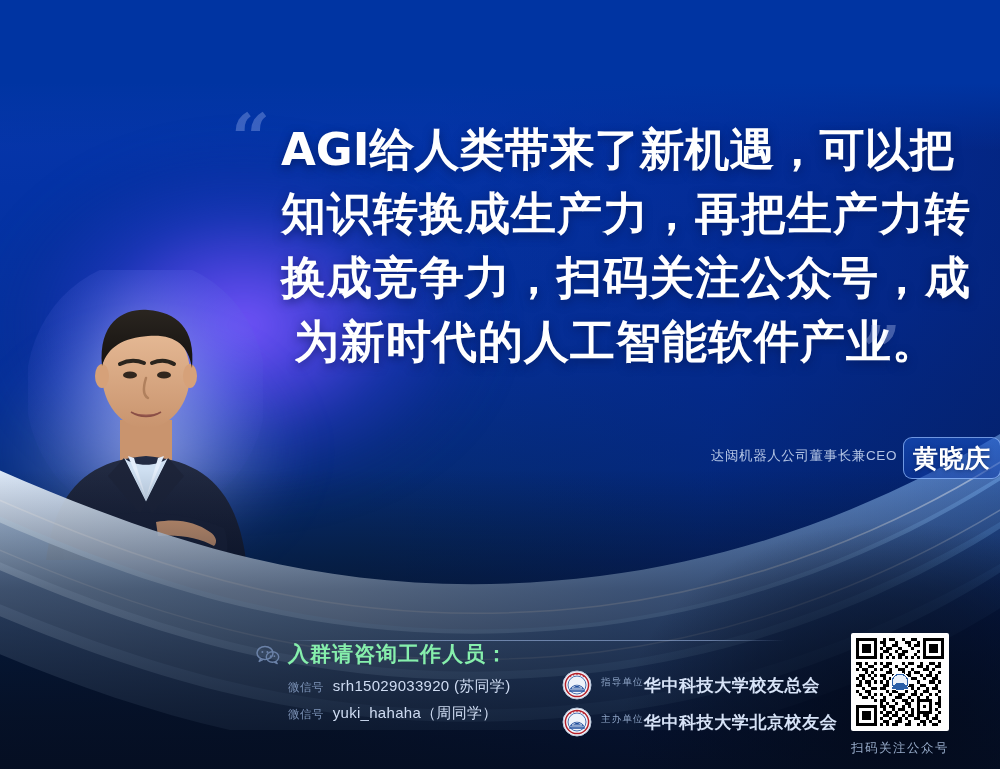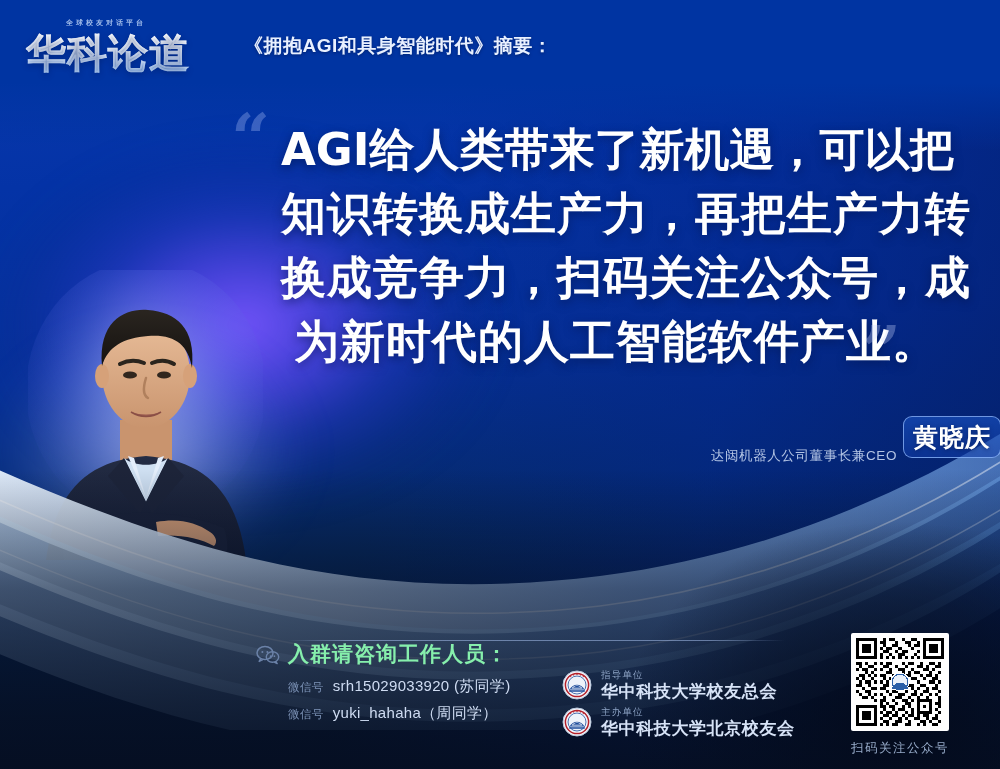--- a/index.html
+++ b/index.html
@@ -54,21 +54,21 @@
   .quote{position:absolute;left:281px;top:118px;width:670px;}
   .quote .line{color:#ffffff;font-size:45px;font-weight:900;letter-spacing:1px;line-height:64px;
     font-family:"DejaVu Sans","Liberation Sans",sans-serif;
     text-shadow:0 3px 10px rgba(2,18,70,.55);white-space:nowrap;text-align:right;}
   .quote .line.l1{letter-spacing:0px;}
   .quote .line.l4{text-align:left;padding-left:13px;}
 
   
   .attrib{position:absolute;right:103px;top:447px;display:flex;align-items:center;gap:14px;}
   .attrib-role{color:#b3c4e4;font-size:13.5px;letter-spacing:.6px;white-space:nowrap;}
-  .name-badge{position:absolute;right:-1px;top:416px;width:98px;height:42px;border-radius:9px;
+  .name-badge{position:absolute;right:-1px;top:437px;width:98px;height:42px;border-radius:9px;
     border:1.5px solid rgba(150,190,255,.72);
     background:linear-gradient(180deg,rgba(30,90,205,.55) 0%,rgba(18,62,170,.55) 100%);
     display:flex;align-items:center;justify-content:center;}
   .name-badge span{color:#ffffff;font-size:25px;font-weight:800;letter-spacing:1px;
     font-family:"DejaVu Sans","Liberation Sans",sans-serif;text-shadow:0 1px 4px rgba(0,15,60,.5);}
 
   
   .portrait{position:absolute;left:28px;top:270px;width:235px;height:290px;}
   .portrait svg{display:block;}
 
@@ -78,21 +78,21 @@
   .wechat-icon{position:absolute;left:256px;top:645px;width:24px;height:20px;}
   .contact{position:absolute;left:288px;top:640px;}
   .contact-title{color:#86efac;font-size:21px;font-weight:700;letter-spacing:1px;margin-bottom:9px;}
   .contact-row{display:flex;align-items:baseline;gap:9px;margin-top:8px;}
   .contact-label{color:#7e94b8;font-size:11.5px;letter-spacing:.4px;}
   .contact-value{color:#cfdcf2;font-size:15px;letter-spacing:.3px;}
 
   .orgs{position:absolute;left:562px;top:670px;}
   .org-row{display:flex;align-items:center;gap:9px;margin-bottom:7px;}
   .seal{width:30px;height:30px;flex:0 0 30px;}
-  .org-text{display:flex;flex-direction:column;line-height:1;}
+  .org-text{display:flex;line-height:1;}
   .org-kind{color:#8ea4c6;font-size:9.5px;letter-spacing:1.2px;margin-bottom:3px;}
   .org-name{color:#d7e3f7;font-size:17px;font-weight:700;letter-spacing:.6px;white-space:nowrap;}
 
   .qr-block{position:absolute;left:840px;top:633px;width:120px;text-align:center;}
   .qr{width:98px;height:98px;margin:0 auto;background:#fff;padding:5px;border-radius:2px;}
   .qr svg{display:block;}
   .qr-caption{margin-top:9px;color:#97abc9;font-size:12.5px;letter-spacing:1.5px;}
 </style>
 </head>
 <body>
@@ -201,27 +201,20 @@
                L1010 202 C 900 272 760 330 600 348 C 360 376 180 330 -10 250 Z" fill="url(#w4)"></path>
 
       <path d="M-10 96 C 180 180 360 234 600 206 C 760 186 900 126 1010 56" stroke="#ffffff" stroke-opacity=".45" stroke-width="1.6" fill="none"></path>
       <path d="M-10 146 C 180 228 360 280 600 252 C 760 232 900 172 1010 104" stroke="#ffffff" stroke-opacity=".32" stroke-width="1.4" fill="none"></path>
     </svg>
   </div>
 
   <div class="glow-darkbottom"></div>
   <div class="glow-rightdark"></div>
 
-  <div class="header">
-    <div class="logo-wrap">
-      <div class="logo-tag">全球校友对话平台</div>
-      <div class="logo-main">华科论道</div>
-    </div>
-    <div class="header-sub">《拥抱AGI和具身智能时代》摘要：</div>
-  </div>
 
   <div class="quote-mark">“</div>
   <div class="quote">
     <div class="line l1">AGI给人类带来了新机遇，可以把</div>
     <div class="line l2">知识转换成生产力，再把生产力转</div>
     <div class="line l3">换成竞争力，扫码关注公众号，成</div>
     <div class="line l4">为新时代的人工智能软件产业。</div>
   </div>
   <div class="quote-mark close">”</div>
 

